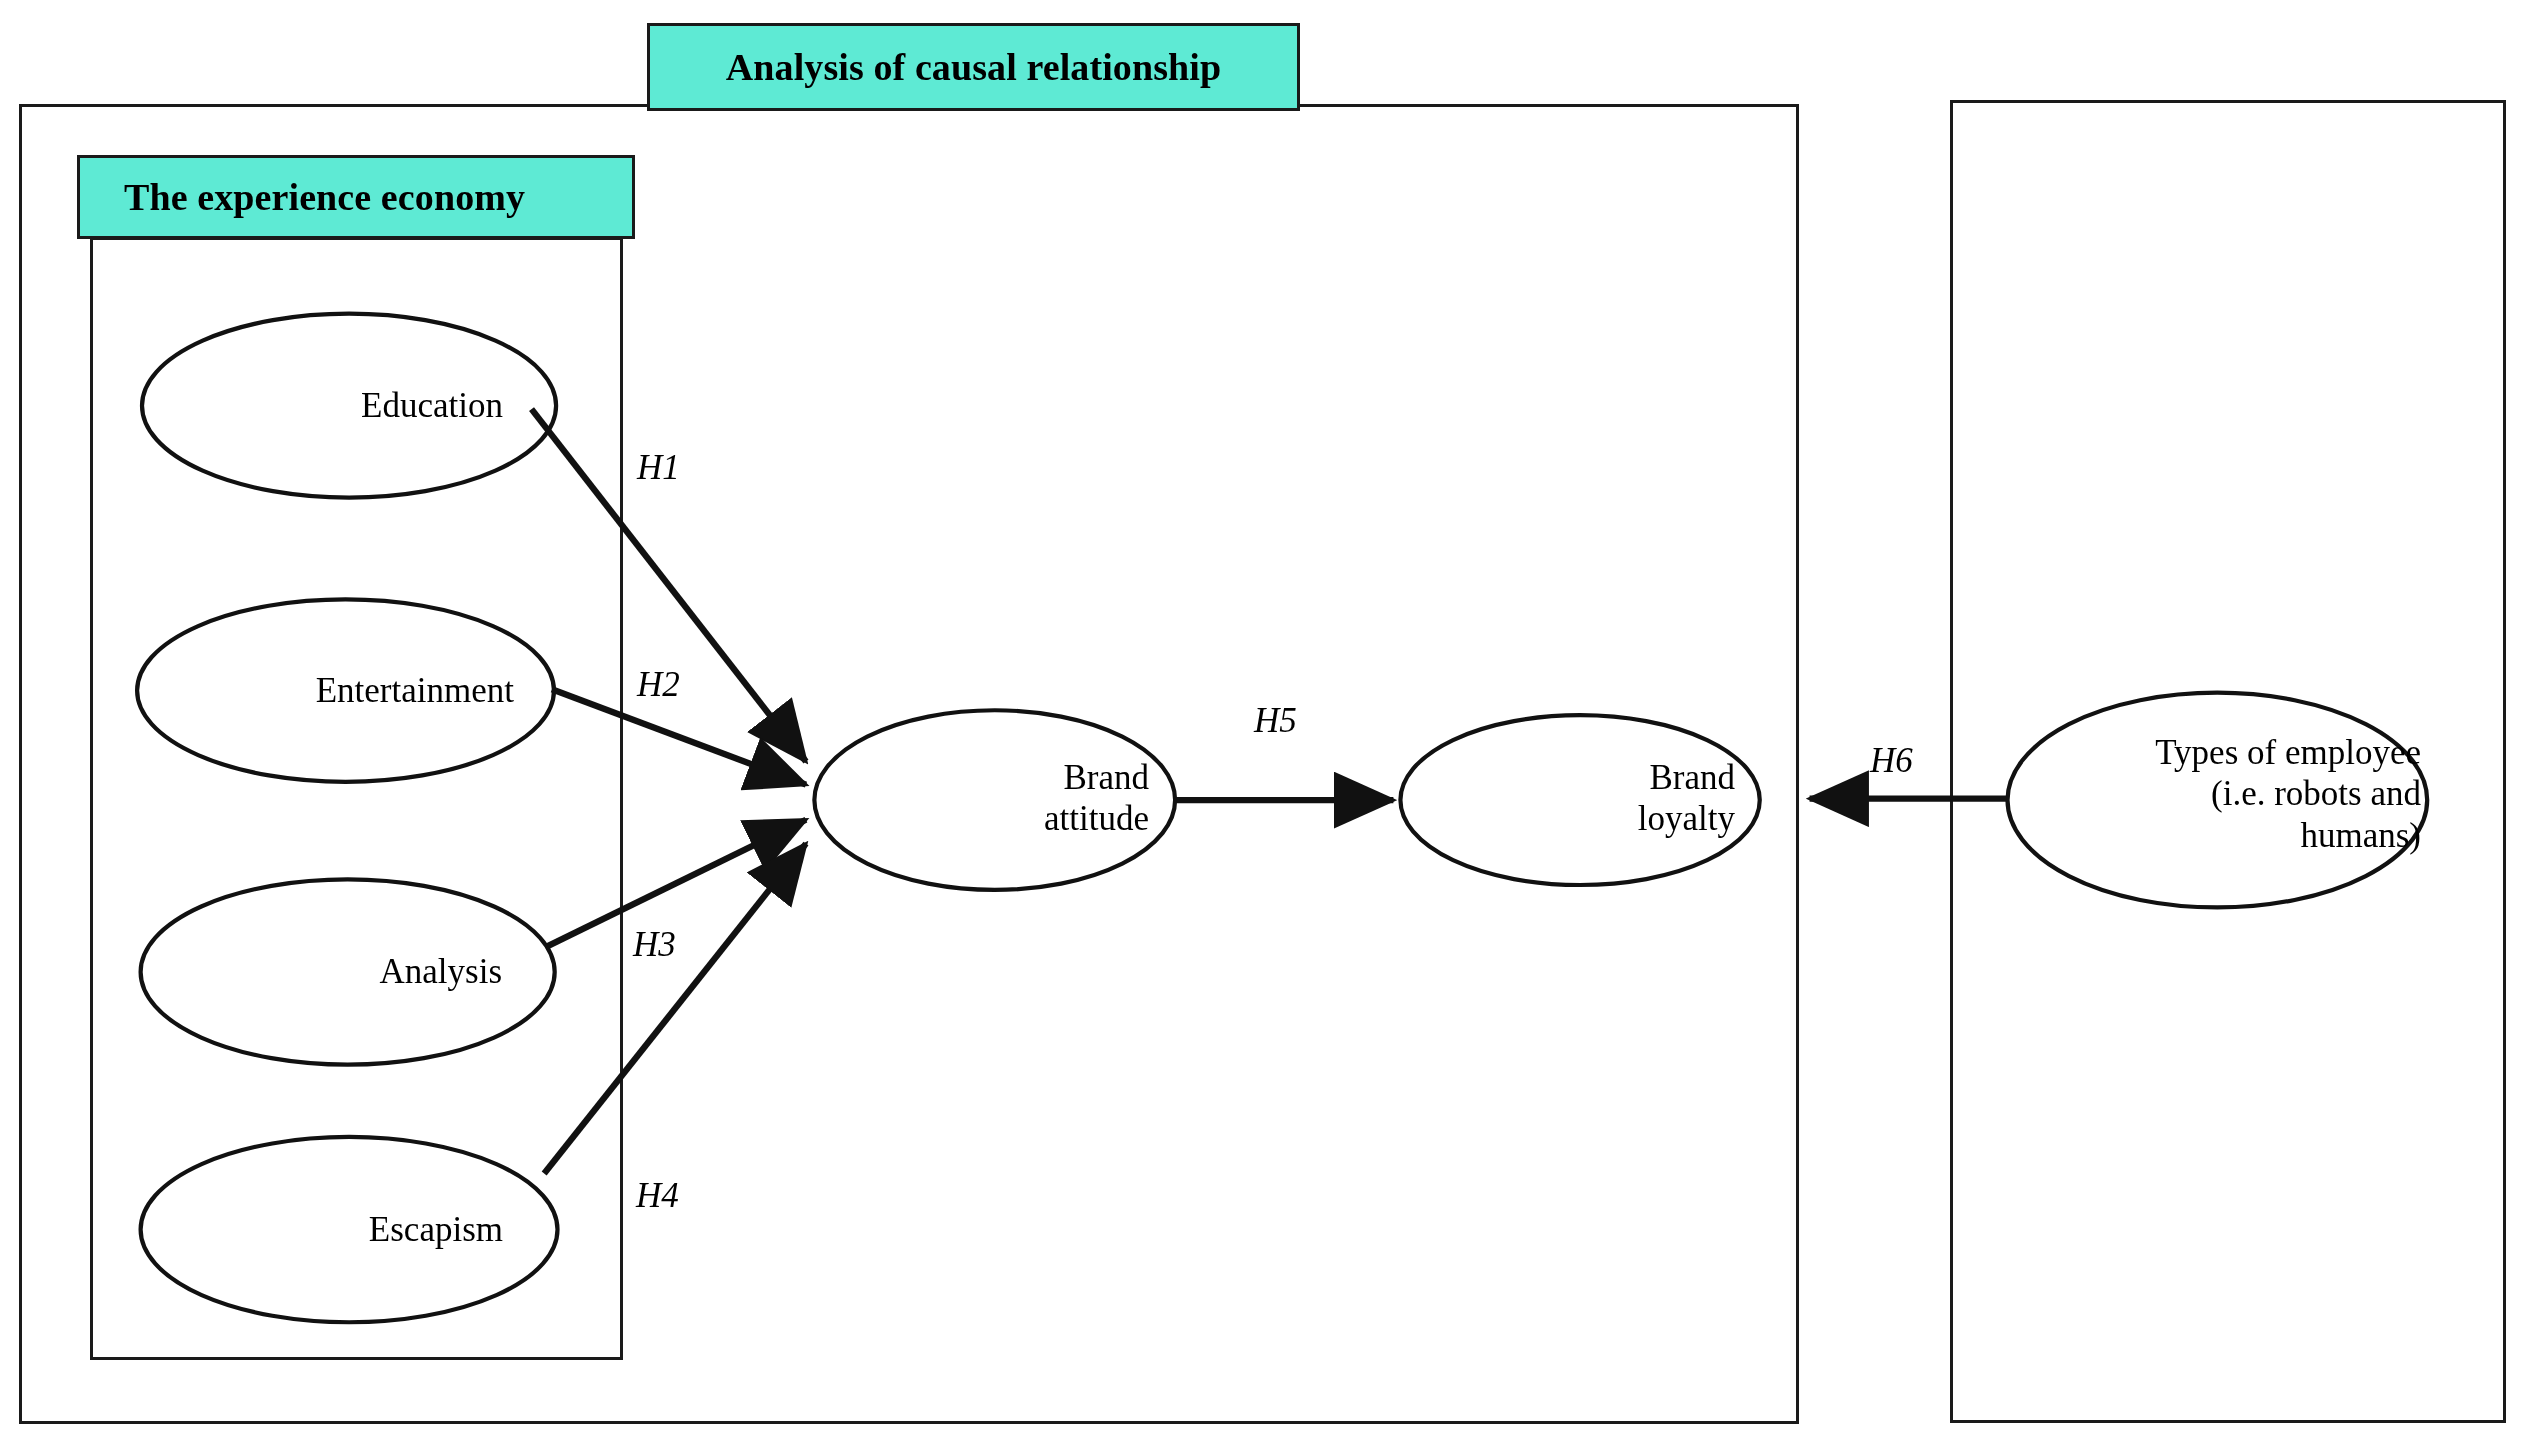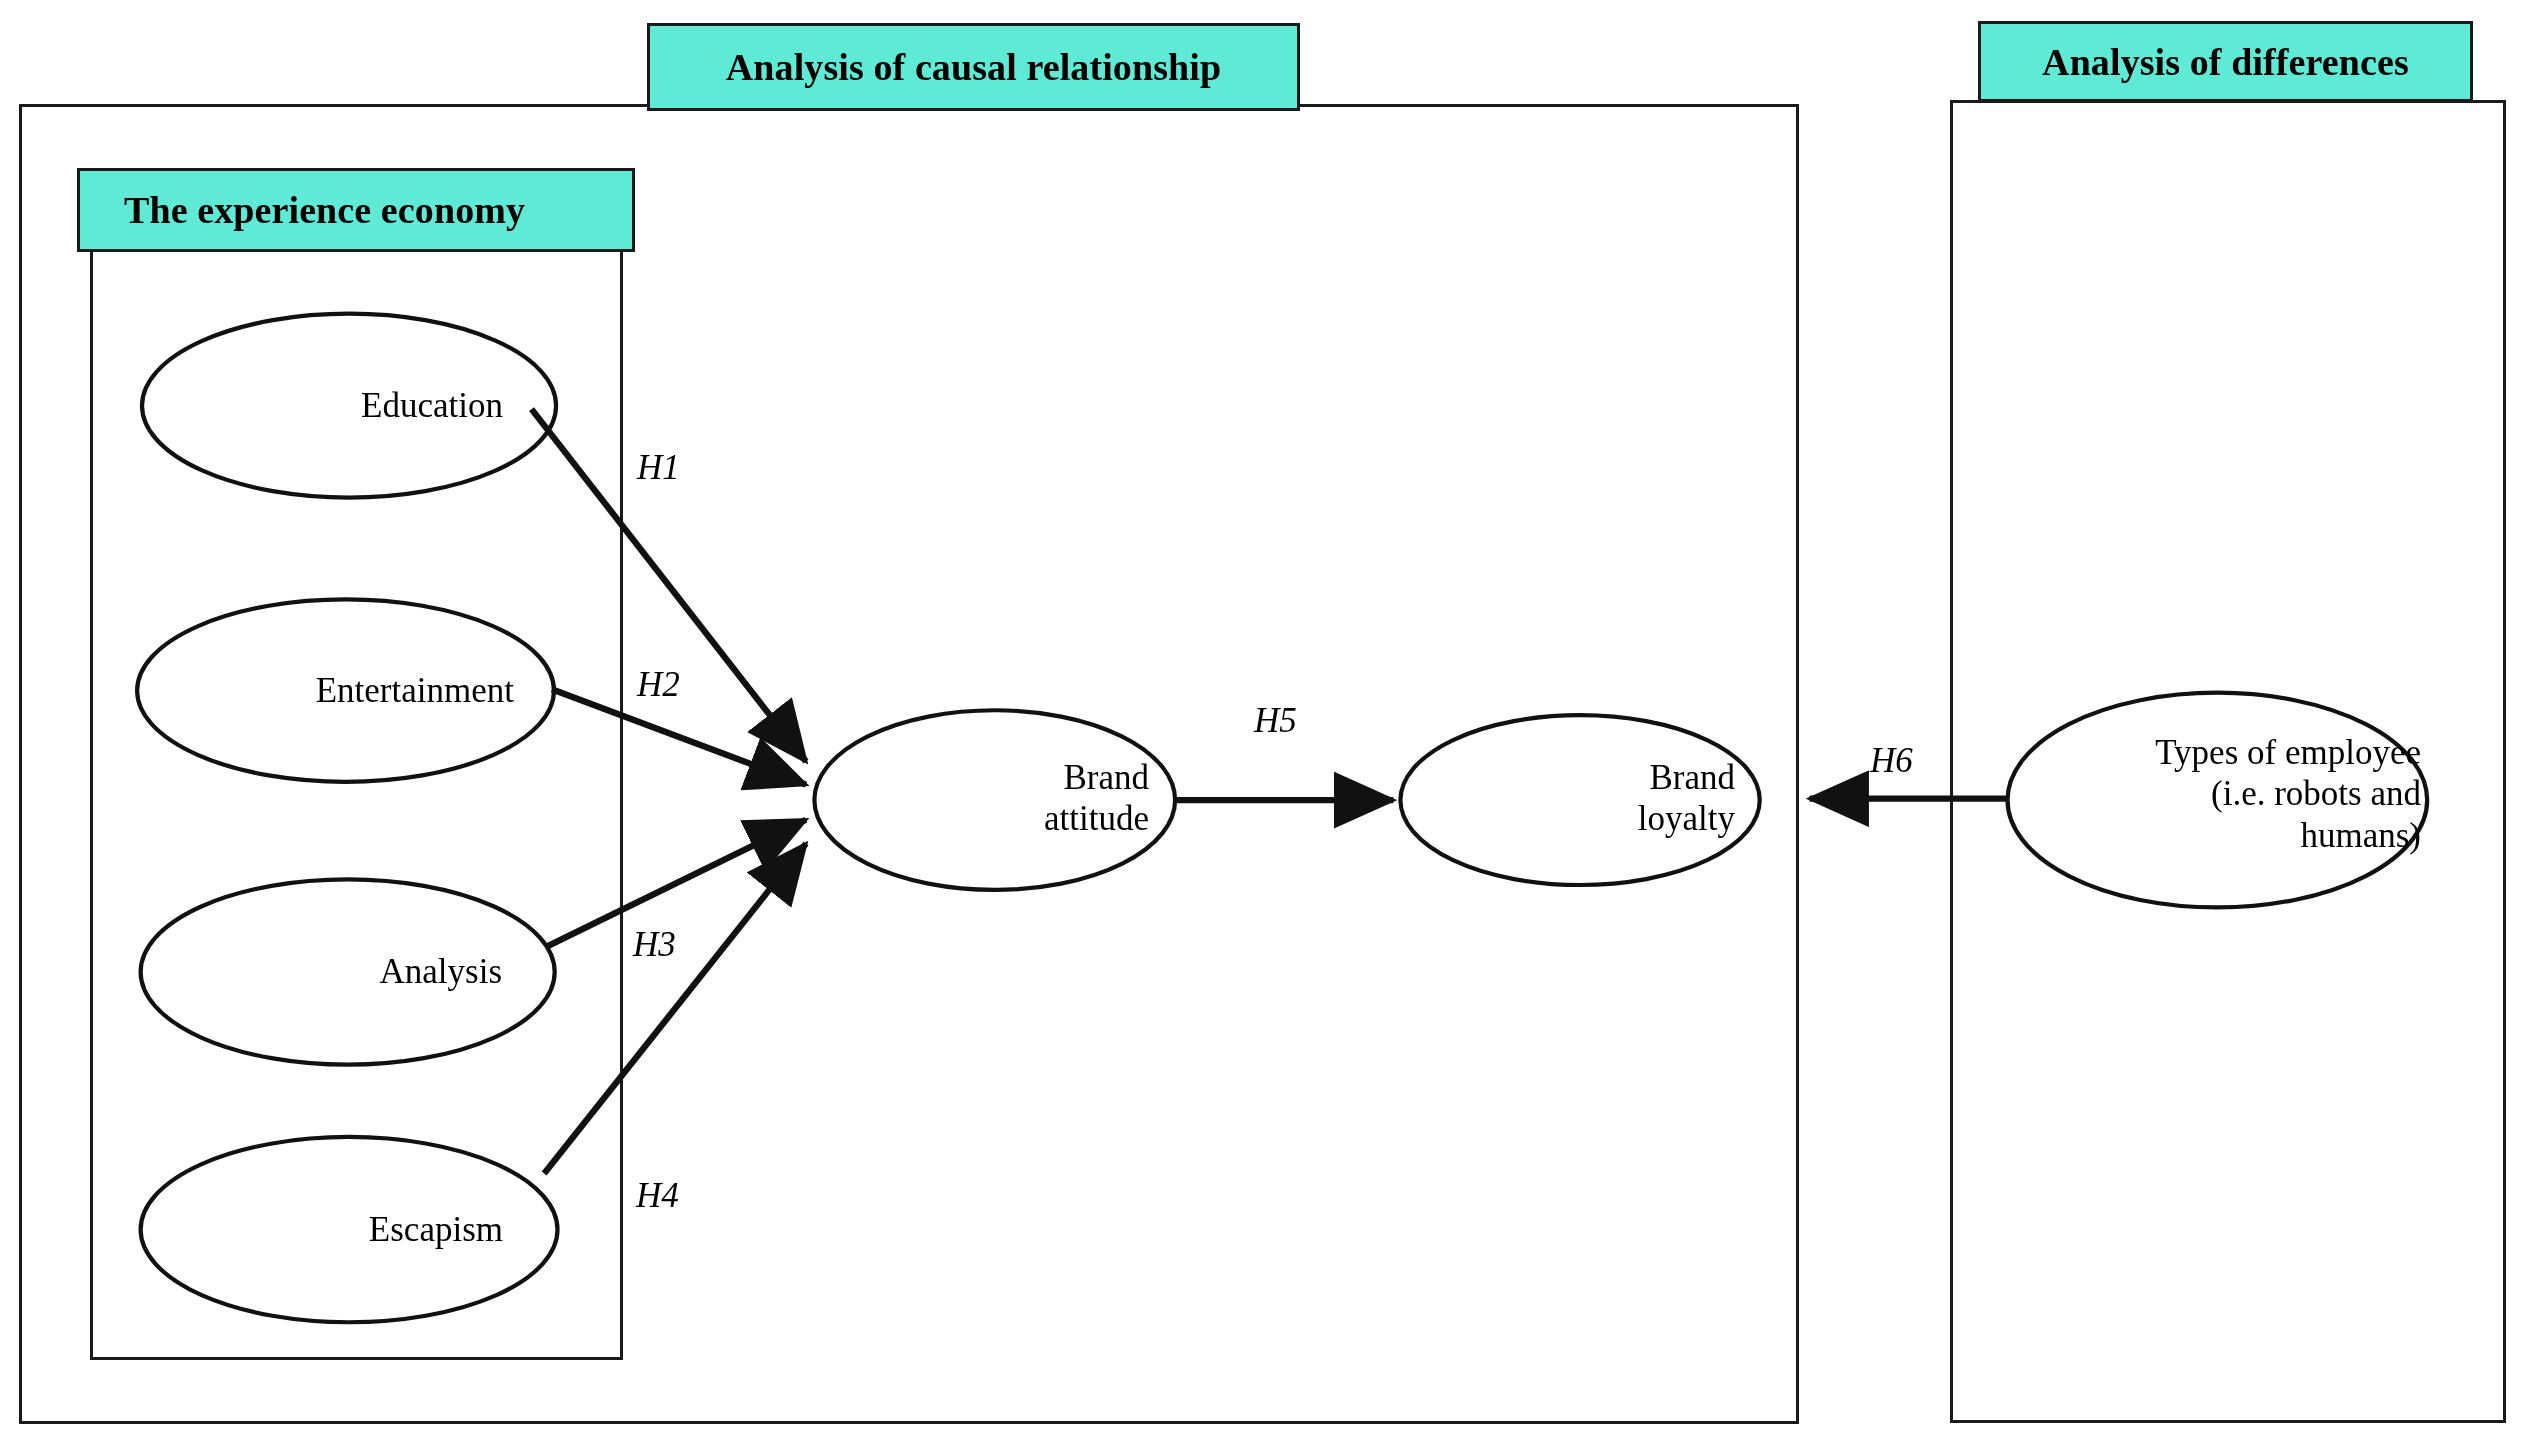--- a/index.html
+++ b/index.html
@@ -74,25 +74,22 @@
   <div class="frame-box" style="left:19px; top:104px; width:1780px; height:1320px;"></div>
 
   <div class="frame-box" style="left:1950px; top:100px; width:556px; height:1323px;"></div>
 
   <div class="frame-box" style="left:90px; top:237px; width:533px; height:1123px;"></div>
 
   <div class="label-box" style="left:647px; top:23px; width:653px; height:88px;">
     <span class="label-box-text">Analysis of causal relationship</span>
   </div>
 
-  <div class="label-box" style="left:1978px; top:21px; width:495px; height:81px;">
-    <span class="label-box-text">Analysis of differences</span>
-  </div>
 
-  <div class="label-box" style="left:77px; top:168px; width:558px; height:84px;">
+  <div class="label-box" style="left:77px; top:155px; width:558px; height:84px;">
     <span class="label-box-text left-aligned">The experience economy</span>
   </div>
 
   <svg id="diagram-svg" viewBox="0 0 3597 2066">
     <defs>
       <marker id="arrow-solid" markerWidth="10" markerHeight="9" refX="9.4" refY="4.5" orient="auto" markerUnits="strokeWidth">
         <path d="M0,0 L10,4.5 L0,9 Z" fill="#111111"></path>
       </marker>
     </defs>
 

